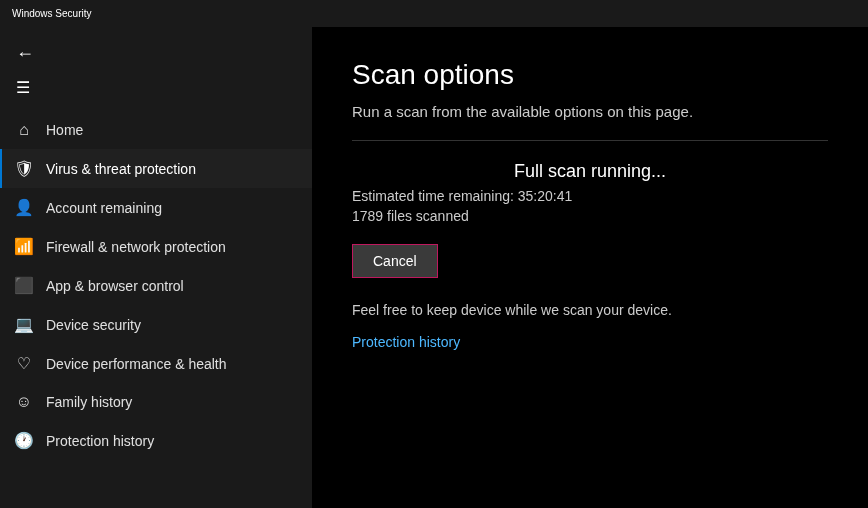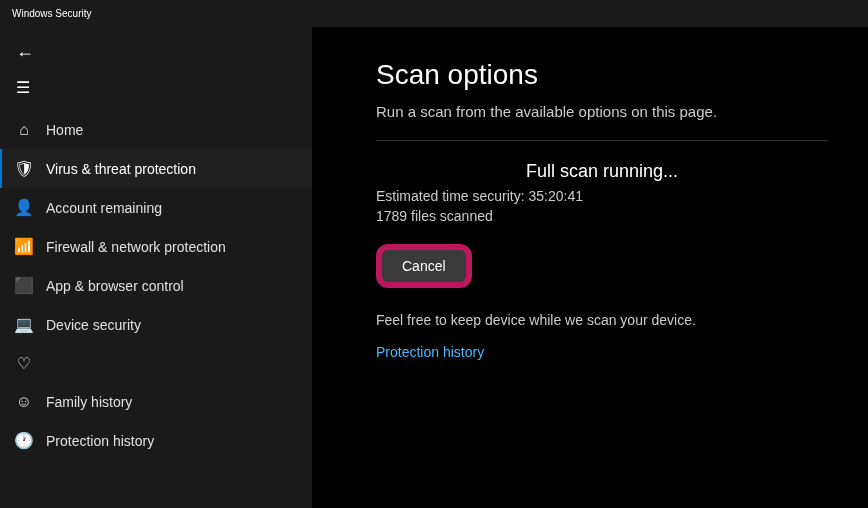--- a/index.html
+++ b/index.html
@@ -94,21 +94,20 @@
     .nav-label {
       font-size: 14px;
     }
 
     
     .content {
       flex: 1;
       background: #000;
       padding: 32px 40px;
       overflow-y: auto;
-      margin-left: 24px;
     }
 
     .page-title {
       font-size: 28px;
       font-weight: 300;
       color: #fff;
       margin-bottom: 12px;
     }
 
     .page-subtitle {
@@ -132,28 +131,28 @@
     }
 
     .scan-detail {
       font-size: 14px;
       color: #ccc;
       margin-bottom: 4px;
     }
 
     .cancel-btn {
       background: #3a3a3a;
-      border: 6px solid #be185d;
+      border: 1px solid #be185d;
       color: #fff;
       padding: 8px 20px;
       font-size: 14px;
       cursor: pointer;
       margin-top: 16px;
       margin-bottom: 24px;
-      border-radius: 12px;
+      border-radius: 0;
     }
 
     .feel-free-text {
       font-size: 14px;
       color: #ccc;
       margin-bottom: 16px;
     }
 
     .protection-history-link {
       color: #4db8ff;
@@ -197,20 +196,21 @@
         <div class="nav-item">
           <span class="nav-icon">⬛</span>
           <span class="nav-label">App &amp; browser control</span>
         </div>
         <div class="nav-item">
           <span class="nav-icon">💻</span>
           <span class="nav-label">Device security</span>
         </div>
         <div class="nav-item">
           <span class="nav-icon">♡</span>
+          <span class="nav-label">Device performance &amp; health</span>
         </div>
         <div class="nav-item">
           <span class="nav-icon">☺</span>
           <span class="nav-label">Family history</span>
         </div>
         <div class="nav-item">
           <span class="nav-icon">🕐</span>
           <span class="nav-label">Protection history</span>
         </div>
       </div>
@@ -218,21 +218,21 @@
 
   <main class="content">
     <h1 class="page-title">Scan options</h1>
 
     <p class="page-subtitle">Run a scan from the available options on this page.</p>
 
     <hr class="divider">
 
     <p class="scan-status">Full scan running...</p>
 
-    <p class="scan-detail">Estimated time security: 35:20:41</p>
+    <p class="scan-detail">Estimated time remaining: 35:20:41</p>
 
     <p class="scan-detail">1789 files scanned</p>
 
     <button class="cancel-btn">Cancel</button>
 
     <p class="feel-free-text">Feel free to keep device while we scan your device.</p>
 
     <a class="protection-history-link">Protection history</a>
   </main>
 

